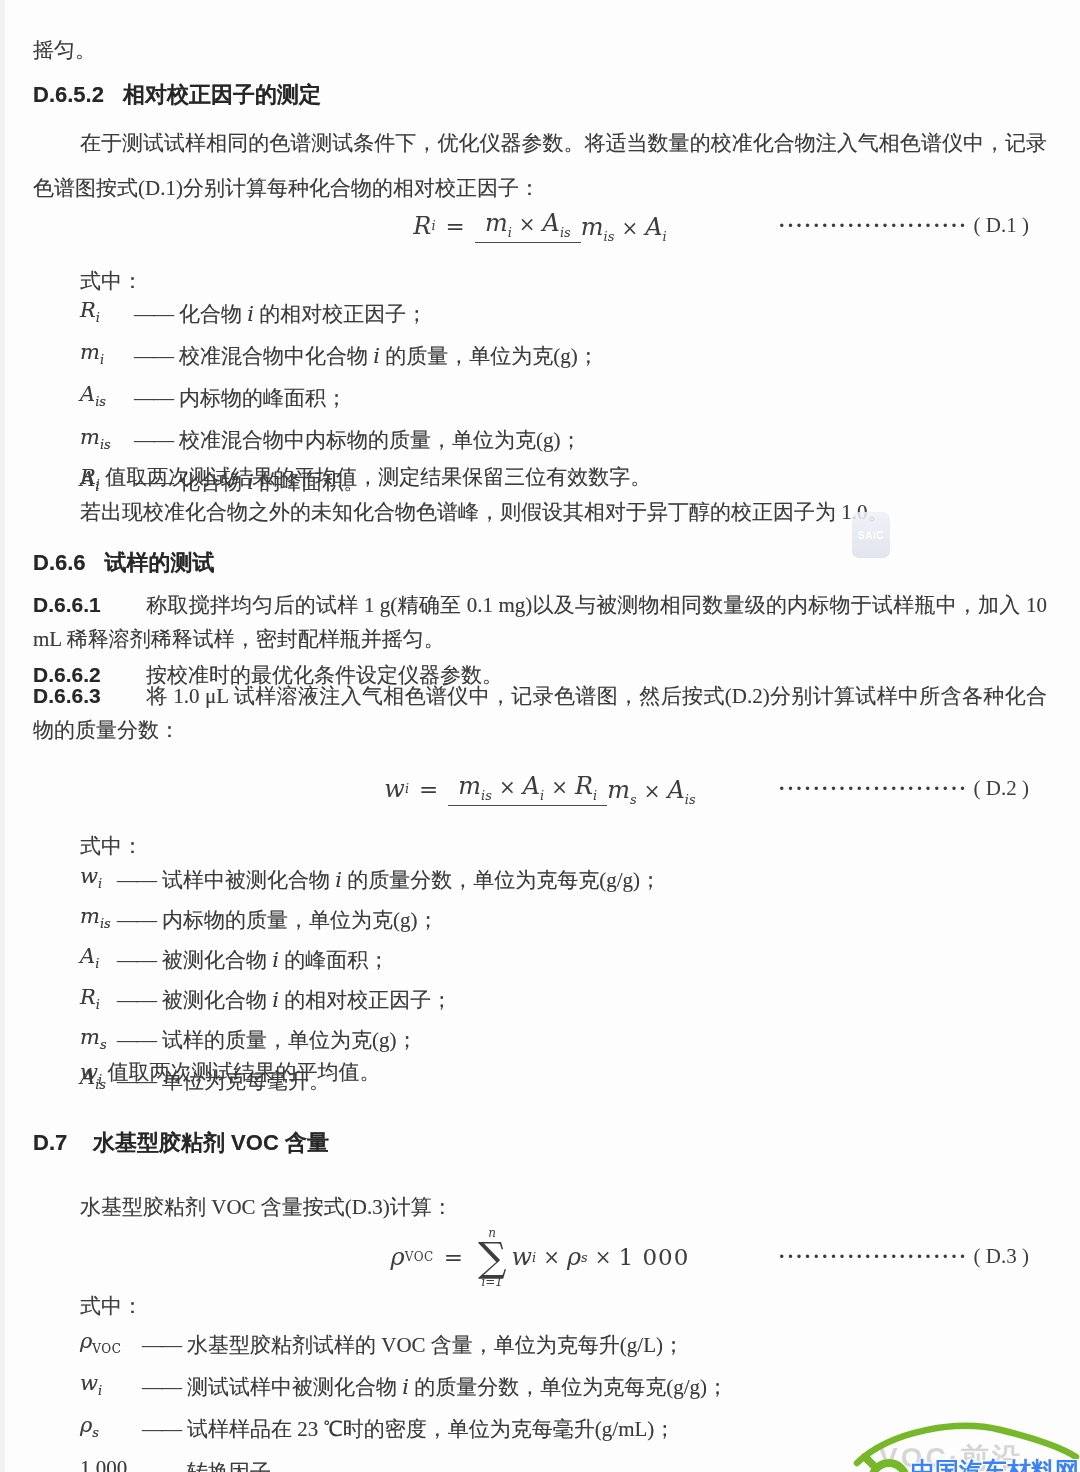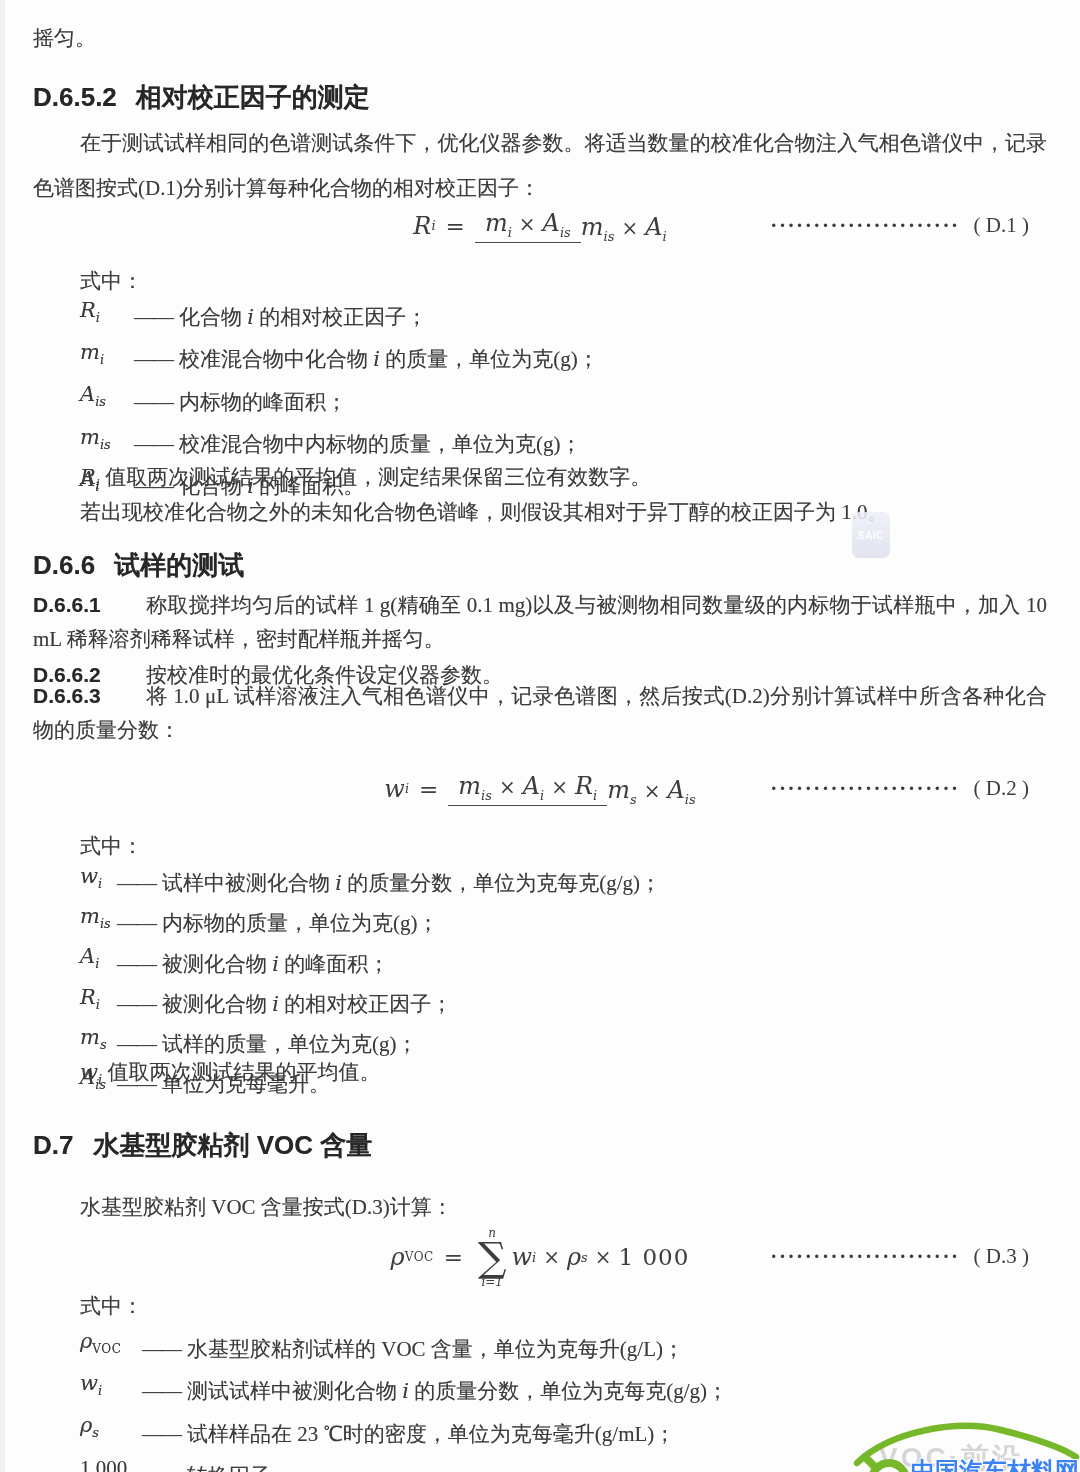--- a/index.html
+++ b/index.html
@@ -13,21 +13,21 @@
   }
   body::before{
     content:""; position:absolute; left:0; top:0; width:5px; height:100%;
     background:#f2f2f2;
   }
   .blk { position:absolute; left:33px; width:1014px; }
 
   
   .sec-h {
     font-family:"Liberation Sans", sans-serif;
-    font-size:26px; font-weight:bold; color:#272727;
+    font-size:22px; font-weight:bold; color:#272727;
     display:flex; align-items:baseline;
     text-shadow:0 0 0.5px rgba(40,40,40,.55);
   }
   .sec-no { margin-right:19px; }
 
   
   .para {
     font-size:21px; line-height:45px; text-align:justify;
     text-shadow:0 0 0.5px rgba(60,60,60,.4);
   }
@@ -37,21 +37,21 @@
   .p-no {
     font-family:"Liberation Sans", sans-serif; font-weight:bold; color:#272727;
     display:inline-block; min-width:96px; margin-right:17px;
   }
   .p-no.short { min-width:60px; margin-right:18px; }
 
   
   .where { left:80px; font-size:21px; line-height:30px;
            text-shadow:0 0 0.5px rgba(60,60,60,.4); }
   .defs { left:80px; width:960px; }
-  .def-row { display:flex; align-items:flex-end; font-size:21px;
+  .def-row { display:flex; align-items:center; font-size:21px;
              text-shadow:0 0 0.5px rgba(60,60,60,.4); }
   .defs1 .def-row { line-height:35px; }
   .defs2 .def-row { line-height:33px; }
   .defs3 .def-row { line-height:34px; }
   .def-sym { flex:0 0 auto; font-family:"DejaVu Serif", serif; font-style:italic; }
   .defs1 .def-sym { min-width:54px; }
   .defs2 .def-sym { min-width:37px; }
   .defs3 .def-sym { min-width:62px; }
   .sym-roman .def-sym { font-style:normal; font-family:"Liberation Serif", serif; }
   .def-dash { flex:0 0 auto; letter-spacing:-2px; margin-right:7px; white-space:nowrap; }
@@ -68,21 +68,21 @@
     font-family:"DejaVu Serif", serif; font-size:24px; color:#3d3d3d;
   }
   .eq { font-style:normal; margin:0 10px; font-size:23px; }
   .op { font-style:normal; font-size:20px; margin:0 7px; }
   .frac { display:inline-flex; flex-direction:row; align-items:flex-end; }
   .frac .num { display:block; padding:0 10px 3px; border-bottom:1.6px solid #4a4a4a; white-space:nowrap; }
   .frac .den { display:block; padding-top:0; white-space:nowrap; }
   .f-right { position:absolute; right:18px; top:50%; transform:translateY(-52%);
              display:flex; align-items:center; }
   .dots { font-weight:bold; font-size:21px; letter-spacing:1.6px; line-height:1; color:#3d3d3d; }
-  .f-label { font-size:21px; margin-left:14px; white-space:pre; color:#3d3d3d; }
+  .f-label { font-size:21px; margin-left:6px; white-space:pre; color:#3d3d3d; }
   .sum { display:inline-flex; flex-direction:column; align-items:center; line-height:1; margin:0 5px; }
   .sum-top { font-size:12px; margin-bottom:1px; }
   .sum-sym { font-size:40px; line-height:.85; font-style:normal; }
   .sum-bot { font-size:12px; margin-top:2px; }
   .roman-num { font-style:normal; font-size:23px; letter-spacing:1px; }
 
   
   .saic {
     position:absolute; left:852px; top:512px; width:38px; height:46px;
     background:linear-gradient(#eef0f7,#dde0ec);
@@ -109,21 +109,21 @@
   .wm-url {
     position:absolute; left:62px; top:90px; z-index:3;
     font-family:"Liberation Sans", sans-serif; font-weight:bold; font-style:italic;
     font-size:16.5px; color:#e8470b; white-space:nowrap;
     text-shadow:-1px 0 0 #fff, 1px 0 0 #fff, 0 -1px 0 #fff, 0 1px 0 #fff;
   }
 </style>
 </head>
 <body>
 
-<p class="blk para" style="top:16px;">摇匀。</p>
+<p class="blk para" style="top:28px;">摇匀。</p>
 
 <h2 class="blk sec-h" style="top:80px;">
   <span class="sec-no">D.6.5.2</span>
   <span>相对校正因子的测定</span>
 </h2>
 
 <p class="blk para ind" style="top:121px;">在于测试试样相同的色谱测试条件下，优化仪器参数。将适当数量的校准化合物注入气相色谱仪中，记录色谱图按式(D.1)分别计算每种化合物的相对校正因子：</p>
 
 <div class="blk formula-row" style="top:192px; height:68px;">
   <div class="formula">

